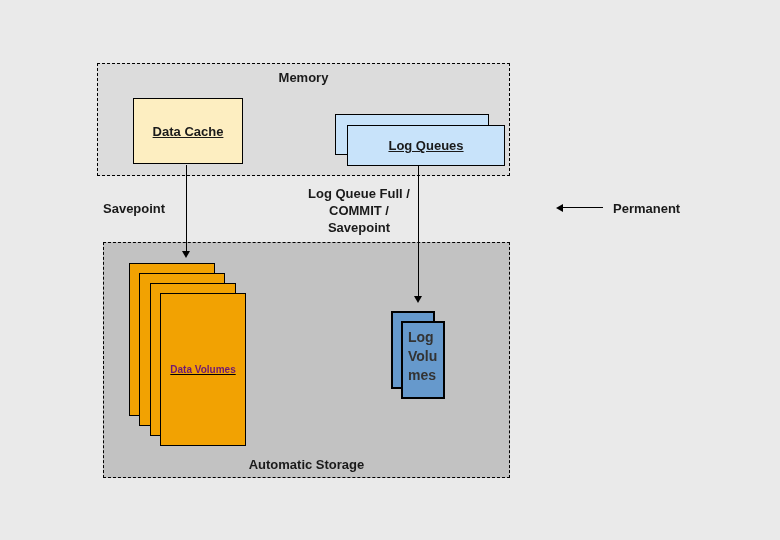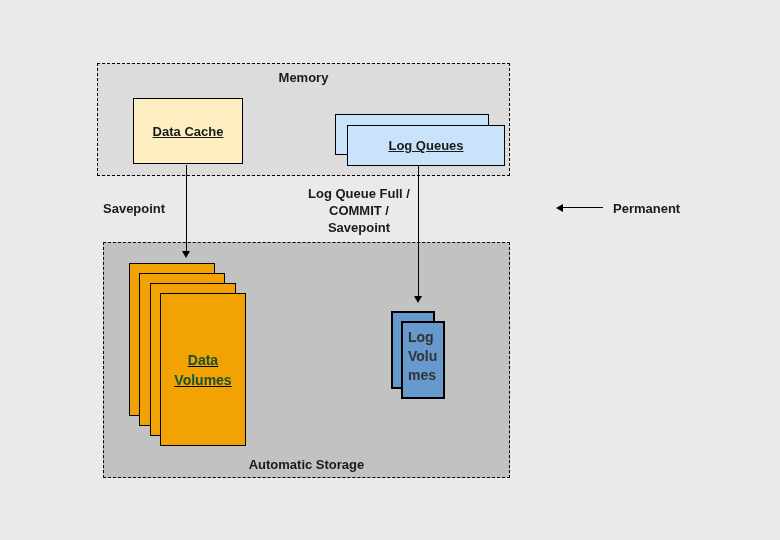--- a/index.html
+++ b/index.html
@@ -45,23 +45,23 @@
   .lq-front { left: 347px; top: 125px; width: 158px; height: 41px; }
 
   
   .dv { width: 86px; height: 153px; border: 1px solid #000; }
   .dv1 { left: 129px; top: 263px; }
   .dv2 { left: 139px; top: 273px; }
   .dv3 { left: 150px; top: 283px; }
   .dv4 { left: 160px; top: 293px; }
   .dv-label {
     font-weight: bold;
-    font-size: 14px;
+    font-size: 10px;
     line-height: 20px;
-    color: #14532d;
+    color: #701a75;
     text-align: center;
   }
 
   
   .lv { width: 44px; height: 78px; border: 2px solid #000; }
   .lv1 { left: 391px; top: 311px; }
   .lv2 { left: 401px; top: 321px; }
   .lv-label {
     font-weight: bold;
     font-size: 14px;

